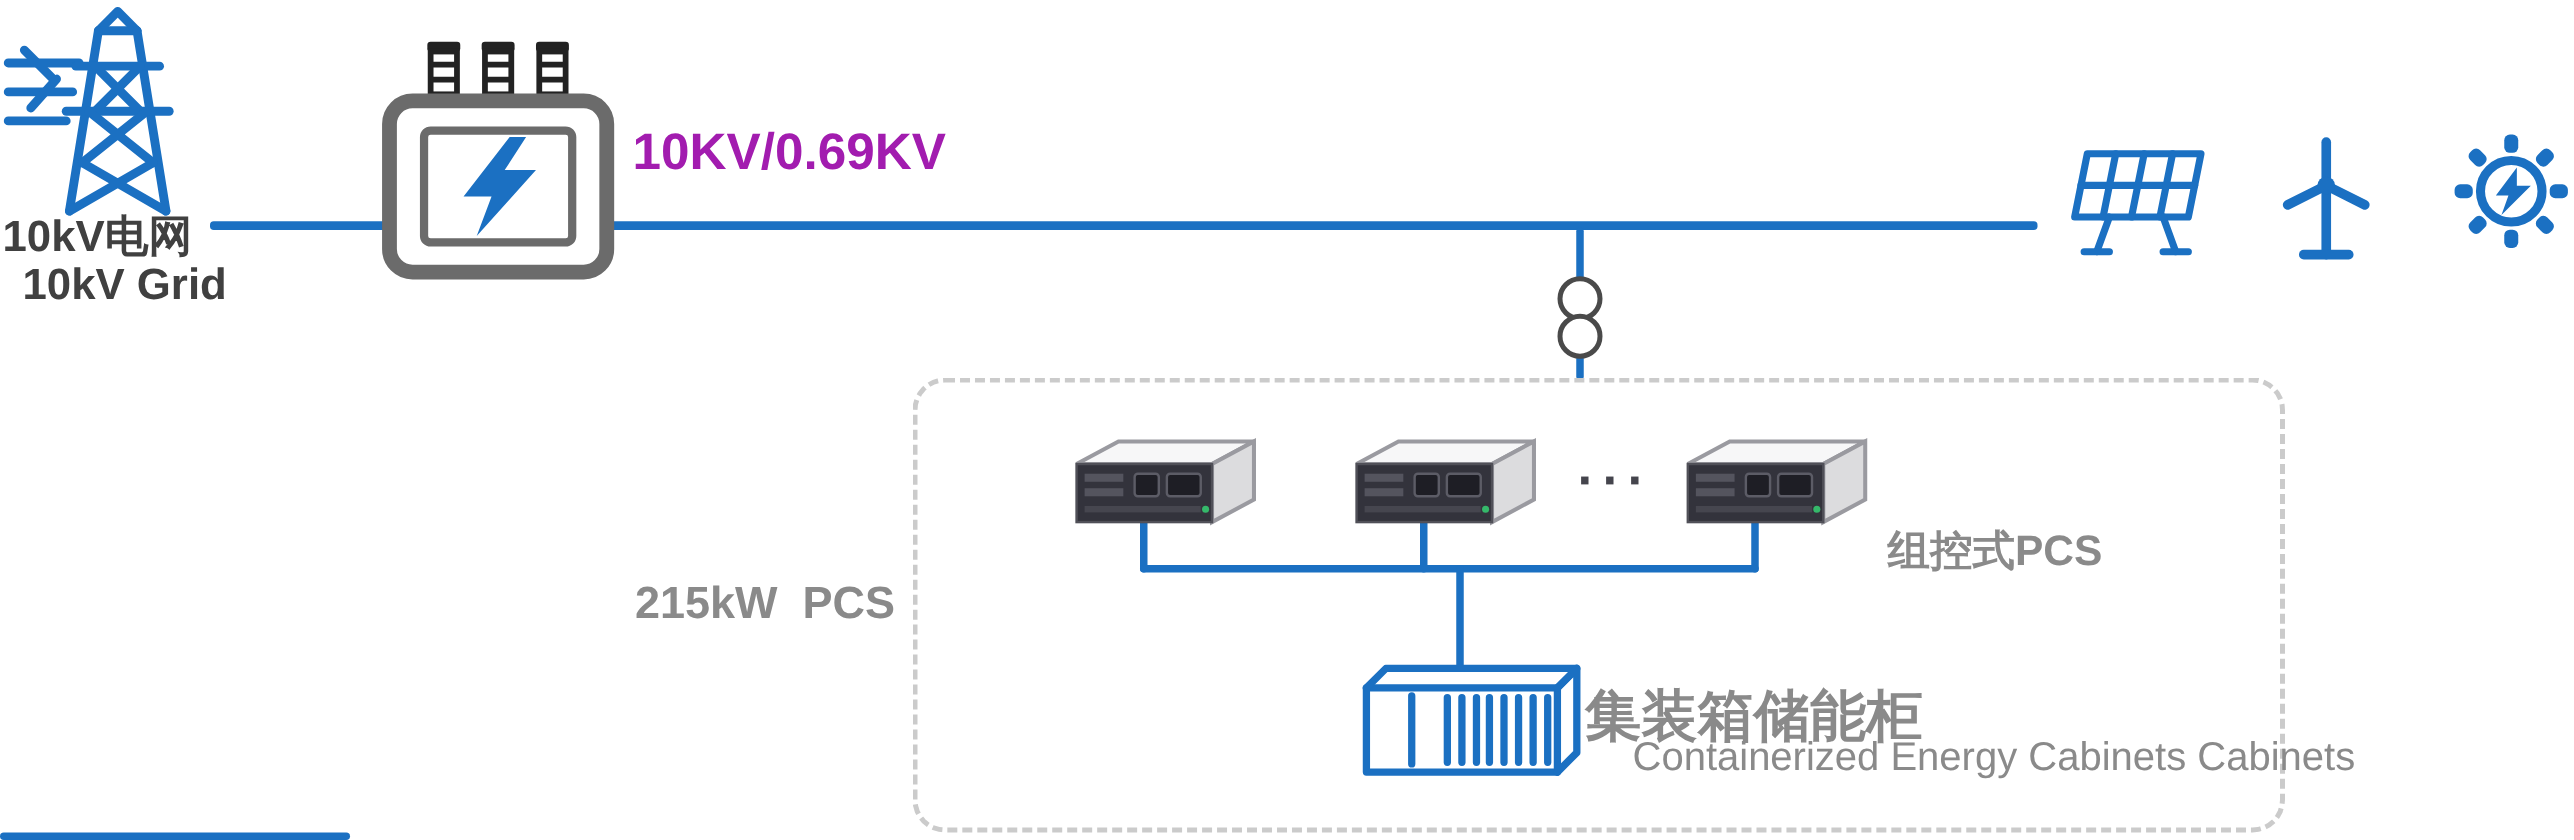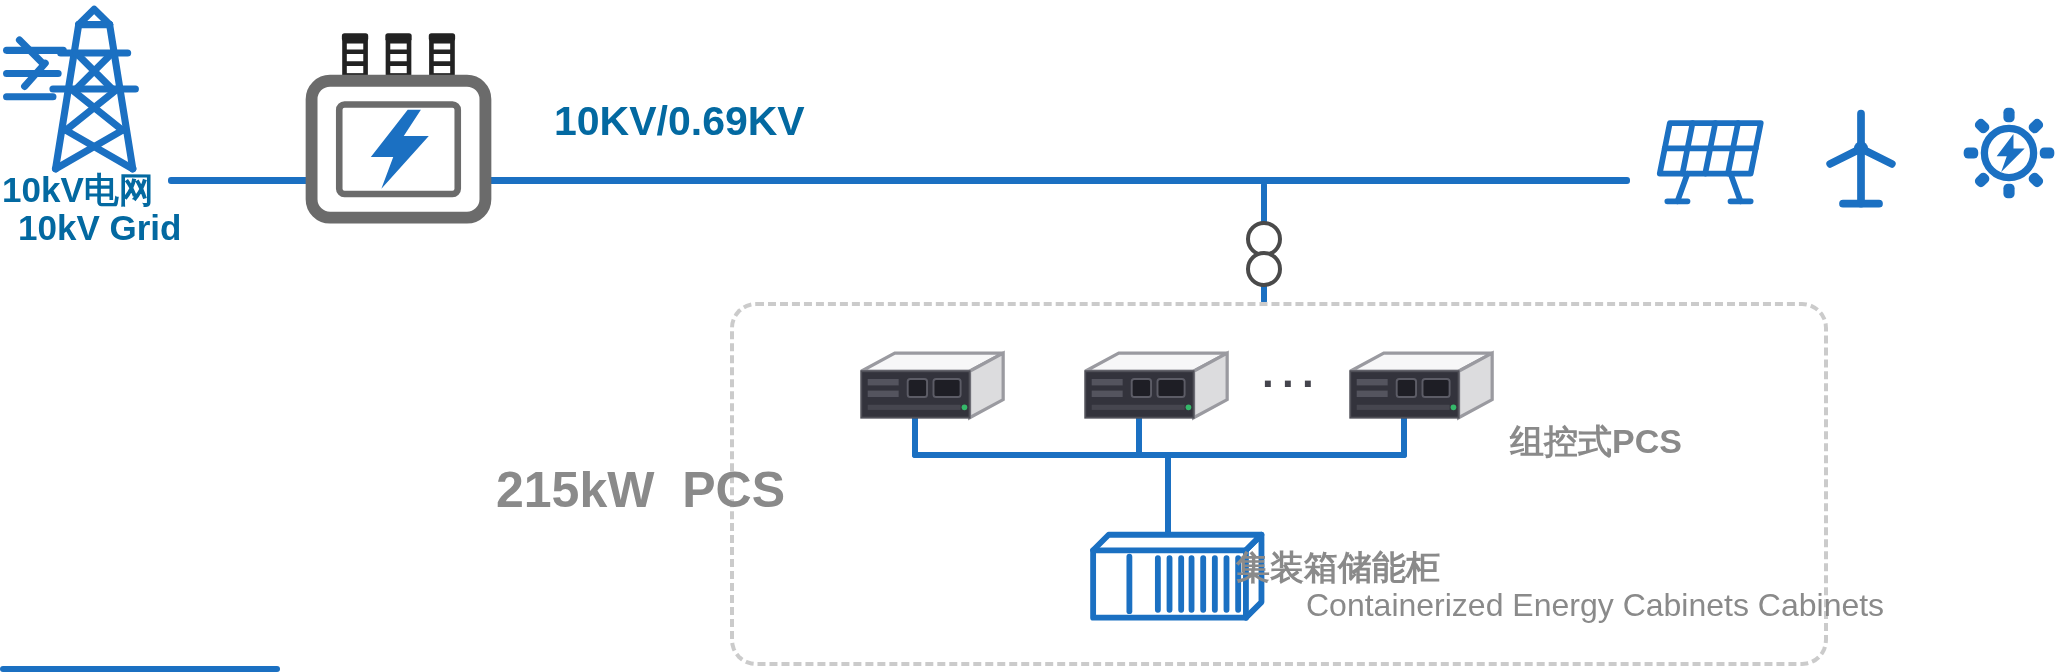--- a/index.html
+++ b/index.html
@@ -7,23 +7,23 @@
   #canvas {
     position: relative;
     width: 2059px;
     height: 672px;
     background: #ffffff;
     font-family: "Liberation Sans", "DejaVu Sans", sans-serif;
     overflow: hidden;
   }
   .line { position: absolute; background: #1B70C2; border-radius: 3px; }
   .label { position: absolute; white-space: pre; line-height: 1.12; }
-  .blue { color: #0369a1; }
+  .blue { color: #404040; }
   .gray { color: #8A8A8A; }
-  .darkgray { color: #0369a1; margin-left: 48px; }
+  .darkgray { color: #a21caf; }
   .bold { font-weight: 700; }
   .dashed-box {
     position: absolute;
     border: 4px dashed #CBCBCB;
     border-radius: 26px;
     background: transparent;
   }
   svg.icon { position: absolute; overflow: visible; }
 </style>
 </head>
@@ -149,30 +149,30 @@
     <use href="#pcs-unit"></use>
   </svg>
   <svg class="icon" style="left:1345px;top:348px" width="155" height="80" viewBox="0 0 120 62">
     <use href="#pcs-unit"></use>
   </svg>
 
   <div class="label bold" style="left:1262px;top:360px;font-size:42px;letter-spacing:6px;color:#45454d;">···</div>
 
   <div class="label gray bold" style="left:1510px;top:422px;font-size:34px;">组控式PCS</div>
 
-  <div class="label gray bold" style="left:496px;top:462px;font-size:50px;">215kW  PCS</div>
+  <div class="label gray bold" style="left:508px;top:462px;font-size:36px;">215kW  PCS</div>
 
   <svg class="icon" style="left:1085px;top:527px" width="182" height="101" viewBox="0 0 140 78">
     <g stroke="#1B70C2" stroke-width="4.5" fill="none" stroke-linecap="round" stroke-linejoin="round">
       <rect x="6" y="18" width="118" height="52"></rect>
       <path d="M6 18 L18 6 H136 L124 18"></path>
       <path d="M124 18 L136 6 L136 58 L124 70"></path>
       <path d="M34 23 V65"></path>
       <path d="M56 24 V64 M65 24 V64 M74 24 V64 M82 24 V64 M91 24 V64 M100 24 V64 M109 24 V64 M118 24 V64"></path>
     </g>
   </svg>
 
-  <div class="label gray bold" style="left:1236px;top:548px;font-size:34px;">集装箱储能柜</div>
+  <div class="label gray bold" style="left:1268px;top:548px;font-size:45px;">集装箱储能柜</div>
   <div class="label gray" style="left:1306px;top:588px;font-size:32px;">Containerized Energy Cabinets Cabinets</div>
 
   <div class="line" style="left:0px;top:666px;width:280px;height:6px;"></div>
 
 </div>
 
 </body></html>

